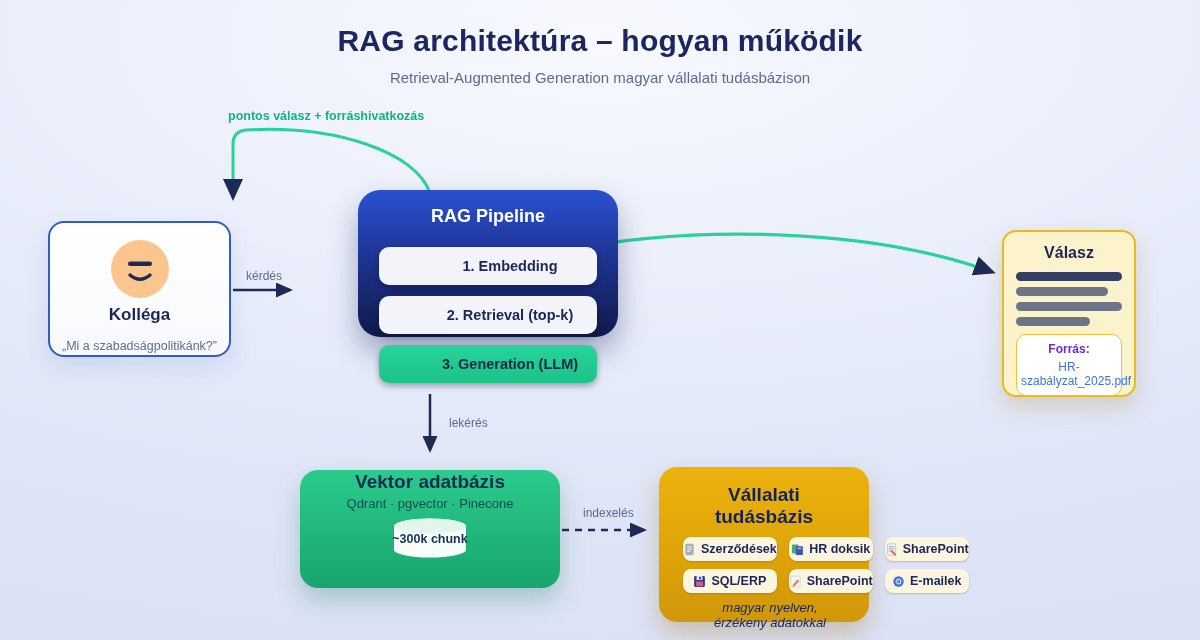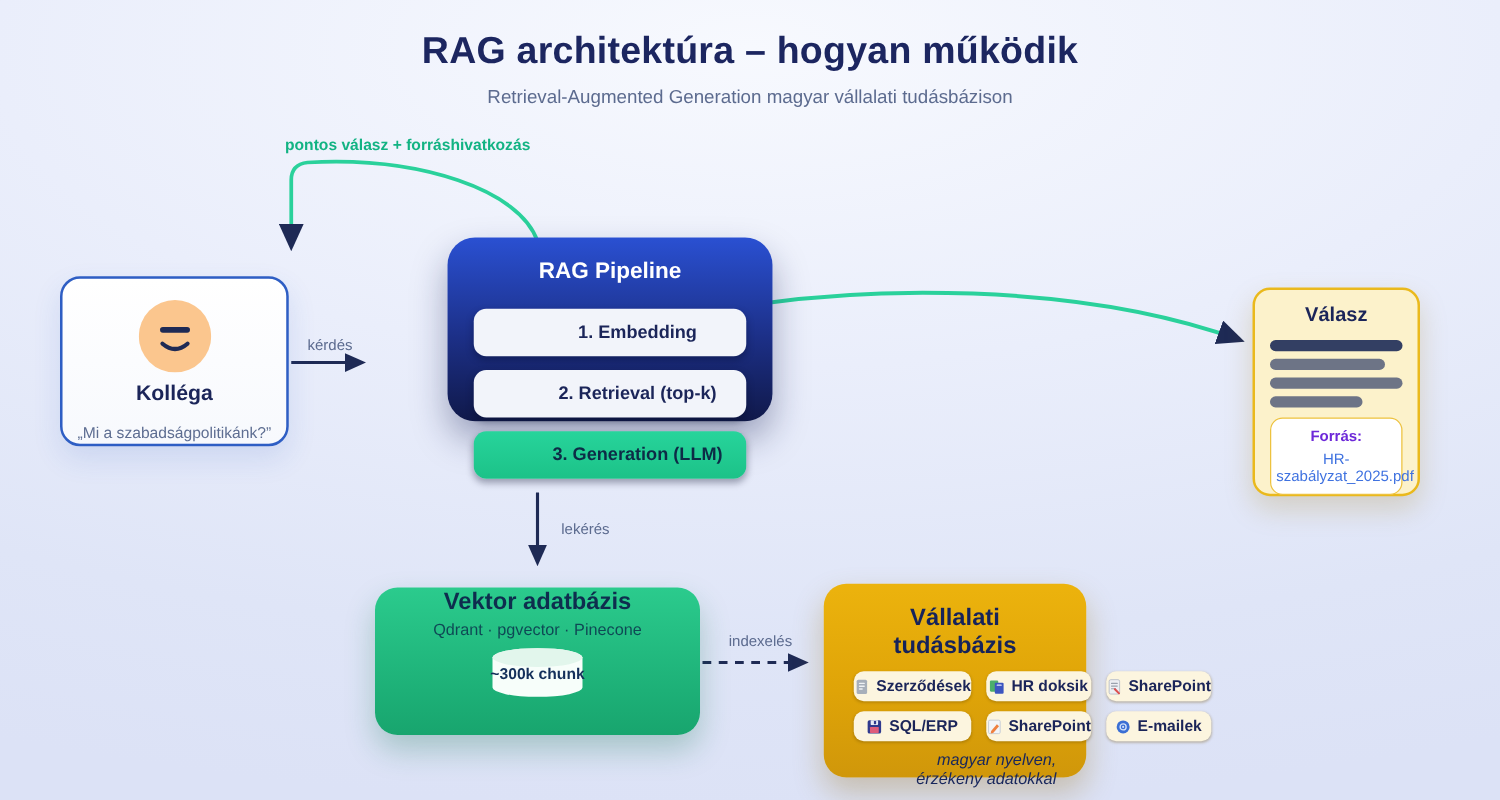--- a/index.html
+++ b/index.html
@@ -64,21 +64,21 @@
   
   .kb{left:659px;top:467px;width:210px;height:155px;box-sizing:border-box;z-index:2;
     background:linear-gradient(180deg,#ecb30d 0%,#dfa408 55%,#d0970a 100%);
     border-radius:18px;box-shadow:0 12px 24px rgba(150,105,10,0.30);padding:17px 24px 0;}
   .kb-title{text-align:center;font-size:19px;font-weight:bold;color:#16235a;margin-bottom:9px;}
   .kb-grid{display:grid;grid-template-columns:1fr 1fr 1fr;column-gap:12px;row-gap:8px;}
   .chip{height:24px;border-radius:8px;background:#fcf5df;display:flex;align-items:center;
     justify-content:center;gap:5px;font-size:12.5px;font-weight:600;color:#1b2559;
     box-shadow:0 1px 2px rgba(110,75,0,0.3);}
   .chip .ci{display:flex;align-items:center;}
-  .kb-footnote{margin-top:7px;text-align:right;font-size:13px;font-style:italic;color:#17265c;margin-left:12px;}
+  .kb-footnote{margin-top:7px;text-align:center;font-size:13px;font-style:italic;color:#17265c;margin-left:12px;}
 </style>
 </head>
 <body>
 
 <div id="canvas">
 
   <div class="abs page-title">RAG architektúra – hogyan működik</div>
   <div class="abs page-subtitle">Retrieval-Augmented Generation magyar vállalati tudásbázison</div>
   <div class="abs feedback-label">pontos válasz + forráshivatkozás</div>
 

